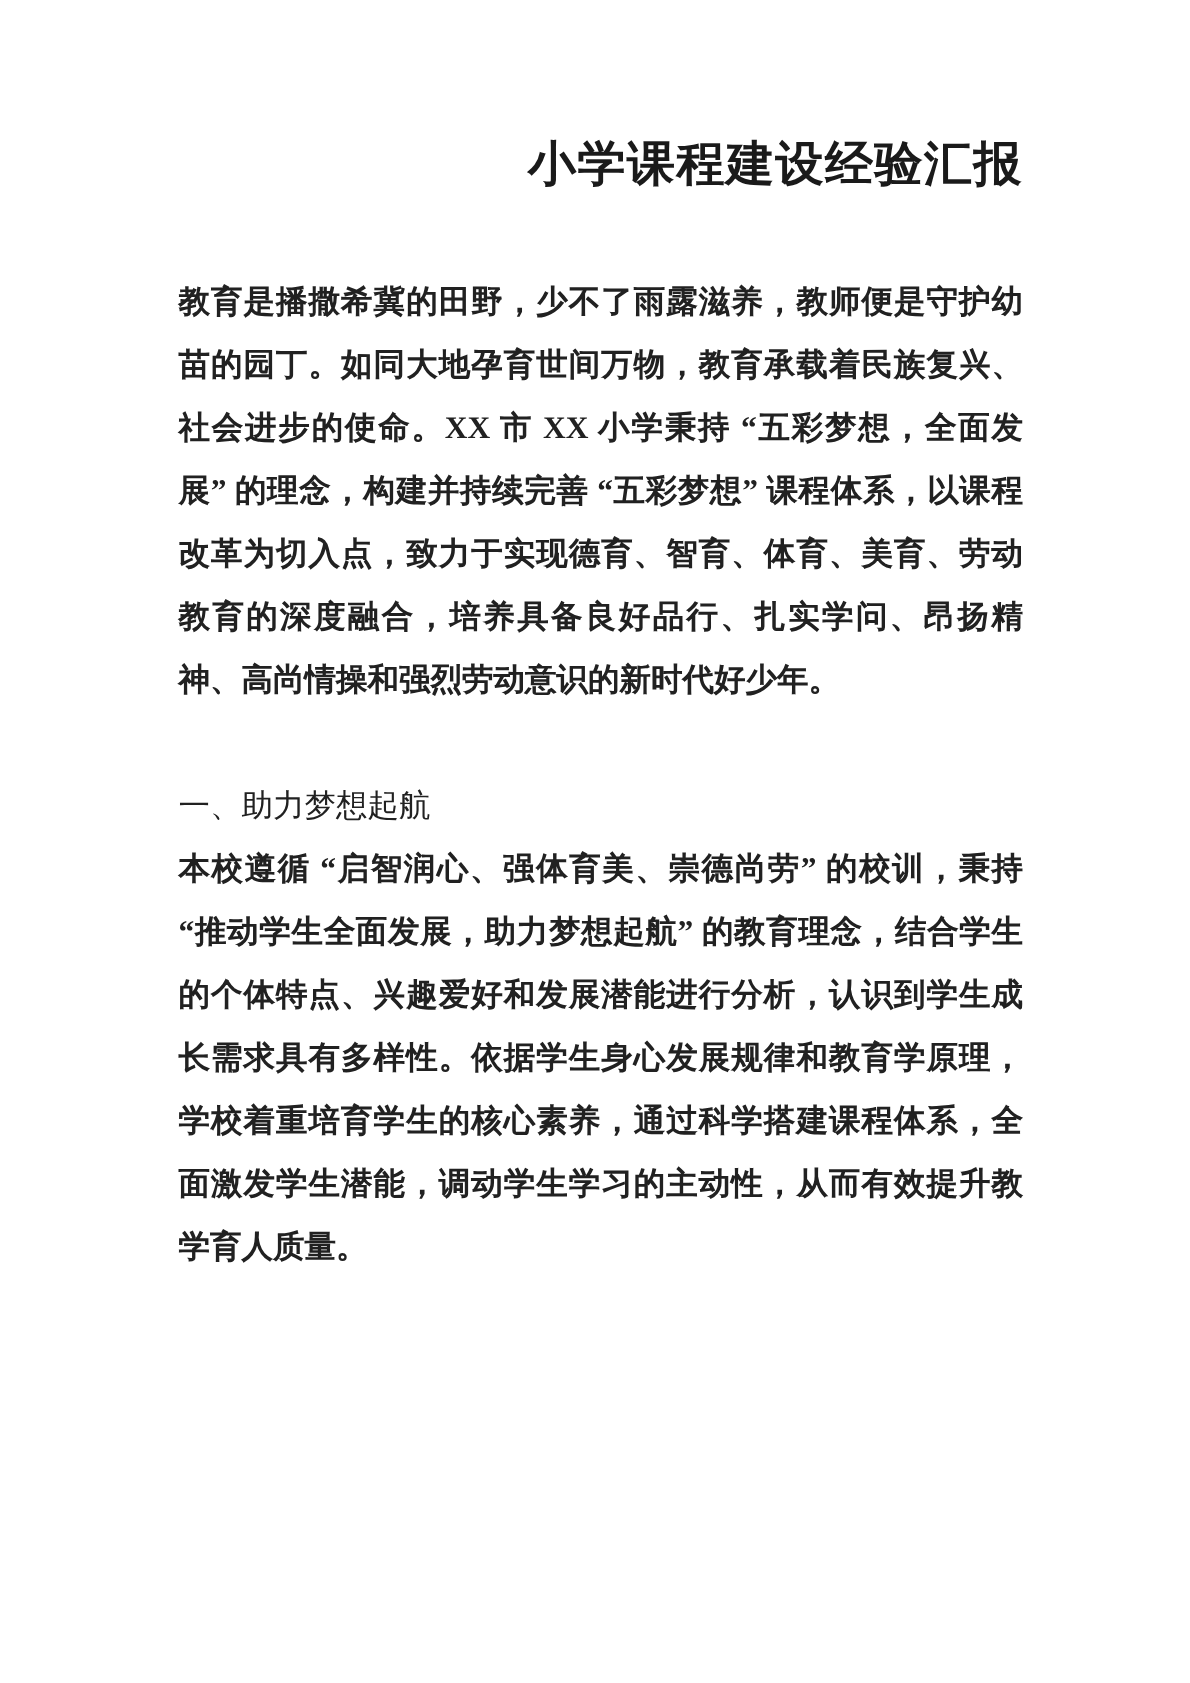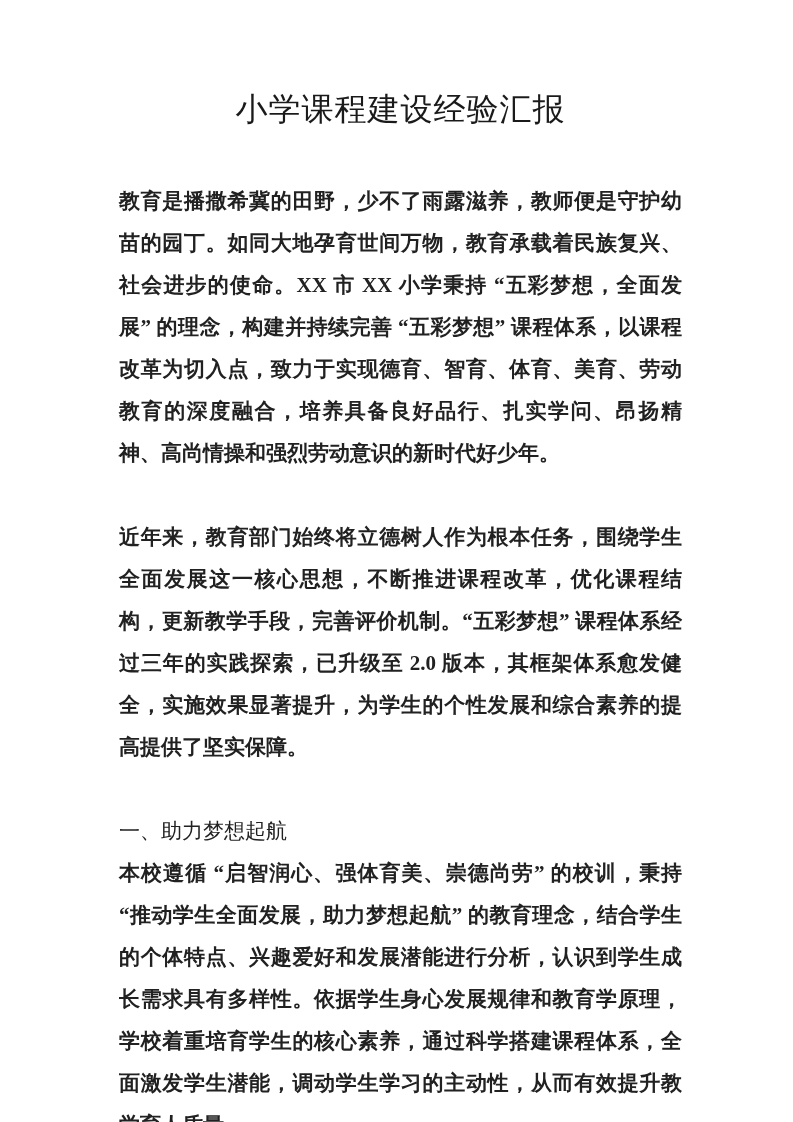--- a/index.html
+++ b/index.html
@@ -19,23 +19,23 @@
     box-sizing: border-box;
     background: #ffffff;
     padding: 0 111px 0 119px;
     font-family: "Liberation Serif", "DejaVu Serif", serif;
     color: #212121;
   }
   .doc-title {
     margin: 0 0 50px 0;
     padding-top: 88px;
     font-size: 32px;
-    font-weight: normal;
+    font-weight: bold;
     line-height: 42px;
-    text-align: center;
+    text-align: right;
     letter-spacing: 1px;
     color: #1a1a1a;
   }
   .para {
     margin: 0 0 42px 0;
     font-size: 21px;
     line-height: 42px;
     text-align: justify;
     text-justify: inter-character;
     word-break: break-all;
@@ -56,19 +56,18 @@
 </style>
 </head>
 <body>
 
 <div class="page">
 
   <h1 class="doc-title">小学课程建设经验汇报</h1>
 
   <p class="para">教育是播撒希冀的田野，少不了雨露滋养，教师便是守护幼苗的园丁。如同大地孕育世间万物，教育承载着民族复兴、社会进步的使命。XX 市 XX 小学秉持 “五彩梦想，全面发展” 的理念，构建并持续完善 “五彩梦想” 课程体系，以课程改革为切入点，致力于实现德育、智育、体育、美育、劳动教育的深度融合，培养具备良好品行、扎实学问、昂扬精神、高尚情操和强烈劳动意识的新时代好少年。</p>
 
-  <p class="para">近年来，教育部门始终将立德树人作为根本任务，围绕学生全面发展这一核心思想，不断推进课程改革，优化课程结构，更新教学手段，完善评价机制。“五彩梦想” 课程体系经过三年的实践探索，已升级至 2.0 版本，其框架体系愈发健全，实施效果显著提升，为学生的个性发展和综合素养的提高提供了坚实保障。</p>
 
   <h2 class="section-heading">一、助力梦想起航</h2>
 
   <p class="para last">本校遵循 “启智润心、强体育美、崇德尚劳” 的校训，秉持 “推动学生全面发展，助力梦想起航” 的教育理念，结合学生的个体特点、兴趣爱好和发展潜能进行分析，认识到学生成长需求具有多样性。依据学生身心发展规律和教育学原理，学校着重培育学生的核心素养，通过科学搭建课程体系，全面激发学生潜能，调动学生学习的主动性，从而有效提升教学育人质量。</p>
 
 </div>
 
 </body></html>

